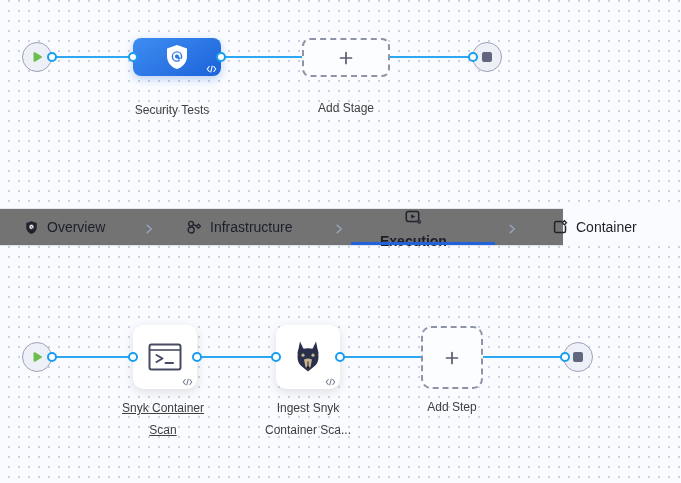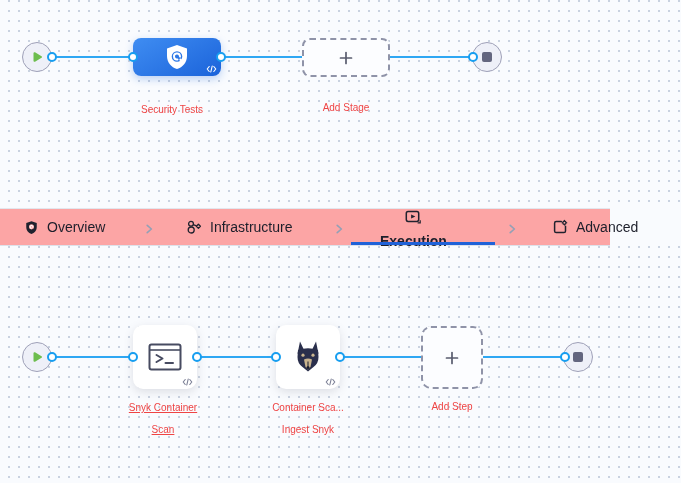--- a/index.html
+++ b/index.html
@@ -7,21 +7,21 @@
   .wrap{position:relative;width:681px;height:483px;overflow:hidden;background:#f9fbfe;}
 
   
   .canvas{position:absolute;left:0;width:681px;background-color:#f9fbfe;
     background-image:radial-gradient(circle,#c9d2e0 1px,transparent 1.2px);
     background-size:10px 10px;background-position:4px 6px;}
   .canvas.top{top:0;height:208px;}
   .canvas.bottom{top:246px;height:237px;}
 
   
-  .tabbar{position:absolute;left:0;top:208px;width:610px;height:38px;background:#fca5a5;
+  .tabbar{position:absolute;left:0;top:208px;width:563px;height:38px;background:#737373;
     border-top:1px solid #e3e7ee;border-bottom:1px solid #dde2ea;box-sizing:border-box;z-index:4;}
   .tab{position:absolute;top:0;height:36px;display:flex;align-items:center;gap:8px;
     font-size:14px;color:#1d1f2b;font-weight:500;cursor:pointer;white-space:nowrap;}
   .tab.active{font-weight:600;flex-direction:column;}
   .chev{position:absolute;top:12px;}
   .tab-underline{position:absolute;left:351px;bottom:0;width:144px;height:3px;background:#2062d8;}
 
   
   .edge{position:absolute;height:2px;background:#2ea7f3;z-index:1;}
   .dot{position:absolute;width:10px;height:10px;border-radius:50%;background:#ffffff;
@@ -35,21 +35,21 @@
   
   .stage-box{position:absolute;left:133px;top:38px;width:88px;height:38px;border-radius:8px;
     background:linear-gradient(150deg,#3f8df2 0%,#1b63da 100%);
     box-shadow:0 3px 8px rgba(26,99,216,.28);display:flex;align-items:center;justify-content:center;z-index:2;cursor:pointer;}
   .step-box{position:absolute;width:64px;height:64px;border-radius:10px;background:#ffffff;
     box-shadow:0 3px 10px rgba(96,97,112,.18);display:flex;align-items:center;justify-content:center;z-index:2;cursor:pointer;}
   .dashed-box{position:absolute;border:2px dashed #8f93a8;box-sizing:border-box;background:#fcfdff;
     display:flex;align-items:center;justify-content:center;z-index:2;cursor:pointer;}
   .code-badge{position:absolute;right:4px;bottom:3px;line-height:0;}
 
-  .node-label{position:absolute;transform:translateX(-50%);font-size:10px;color:#ef4444;
+  .node-label{position:absolute;transform:translateX(-50%);font-size:12px;color:#404040;
     text-align:center;line-height:22px;white-space:nowrap;z-index:2;}
 </style>
 </head>
 <body>
 
 <div class="wrap">
 
   <div class="canvas top"></div>
 
   <div class="edge" style="left:52px;top:56px;width:81px;"></div>
@@ -162,21 +162,21 @@
     </span>
 
     <div class="tab" style="left:552px;">
       <span style="line-height:0;">
         <svg width="16" height="16" viewBox="0 0 16 16" fill="none" stroke="#20222e" stroke-linecap="round">
           <path d="M9.3 2.6 H4.2 Q2.6 2.6 2.6 4.2 V11.9 Q2.6 13.5 4.2 13.5 H11.9 Q13.5 13.5 13.5 11.9 V7.2" stroke-width="1.5"></path>
           <circle cx="12.4" cy="3.7" r="1.6" stroke-width="1.2"></circle>
           <path d="M12.4 1.3 V2.1 M12.4 5.3 V6.1 M10 3.7 H10.8 M14 3.7 H14.8" stroke-width="1.1"></path>
         </svg>
       </span>
-      <span>Advanced</span>
+      <span>Container</span>
     </div>
 
     <div class="tab-underline"></div>
   </div>
 
   <div class="canvas bottom"></div>
 
   <div class="edge" style="left:52px;top:356px;width:81px;"></div>
   <div class="edge" style="left:197px;top:356px;width:79px;"></div>
   <div class="edge" style="left:340px;top:356px;width:81px;"></div>
@@ -254,18 +254,18 @@
   <div class="dot" style="left:192px;top:352px;"></div>
   <div class="dot" style="left:271px;top:352px;"></div>
   <div class="dot" style="left:335px;top:352px;"></div>
   <div class="dot" style="left:560px;top:352px;"></div>
 
   <div class="node-label" style="left:163px;top:397px;text-decoration:underline;">
     <div>Snyk Container</div>
     <div>Scan</div>
   </div>
   <div class="node-label" style="left:308px;top:397px;">
+    <div>Ingest Snyk</div>
     <div>Container Sca...</div>
-    <div>Ingest Snyk</div>
   </div>
   <div class="node-label" style="left:452px;top:396px;">Add Step</div>
 
 </div>
 
 </body></html>

